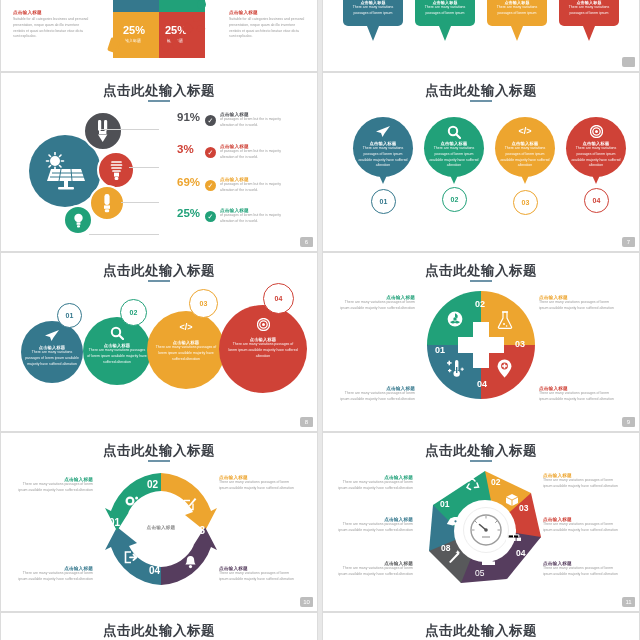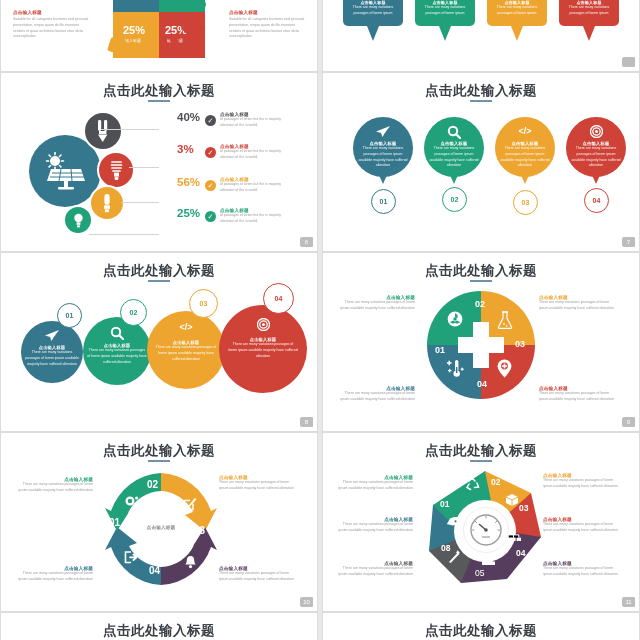--- a/index.html
+++ b/index.html
@@ -237,35 +237,35 @@
             <rect x="3.6" y="9.4" width="3.8" height="2.4" fill="#fff"></rect>
             <rect x="4" y="12.2" width="3" height="2.2" rx=".9" fill="#fff"></rect>
           </svg>
       </div>
 
       <div class="lead" style="left:100px;top:55px;width:58px;height:1px;border-left:none;"></div>
       <div class="lead" style="left:128px;top:93px;width:30px;height:1px;border-left:none;"></div>
       <div class="lead" style="left:120px;top:128px;width:38px;height:1px;border-left:none;"></div>
       <div class="lead" style="left:88px;top:160px;width:70px;height:1px;border-left:none;"></div>
 
-      <div class="pct" style="left:176px;top:38px;color:#4f5055;">40%</div>
+      <div class="pct" style="left:176px;top:38px;color:#4f5055;">91%</div>
       <div class="chk" style="left:204px;top:42px;background:#4f5055;">✓</div>
       <div class="tx" style="left:219px;top:39px;">
         <div class="ttl" style="color:#4f5055;">点击输入标题</div>
         <div class="body">of passages of lorem but the is majority alteration of the is world.</div>
       </div>
 
       <div class="pct" style="left:176px;top:70px;color:#cf4237;">3%</div>
       <div class="chk" style="left:204px;top:74px;background:#cf4237;">✓</div>
       <div class="tx" style="left:219px;top:71px;">
         <div class="ttl" style="color:#cf4237;">点击输入标题</div>
         <div class="body">of passages of lorem but the is majority alteration of the is world.</div>
       </div>
 
-      <div class="pct" style="left:176px;top:103px;color:#eda52f;">56%</div>
+      <div class="pct" style="left:176px;top:103px;color:#eda52f;">69%</div>
       <div class="chk" style="left:204px;top:107px;background:#eda52f;">✓</div>
       <div class="tx" style="left:219px;top:104px;">
         <div class="ttl" style="color:#eda52f;">点击输入标题</div>
         <div class="body">of passages of lorem but the is majority alteration of the is world.</div>
       </div>
 
       <div class="pct" style="left:176px;top:134px;color:#21a179;">25%</div>
       <div class="chk" style="left:204px;top:138px;background:#21a179;">✓</div>
       <div class="tx" style="left:219px;top:135px;">
         <div class="ttl" style="color:#21a179;">点击输入标题</div>

